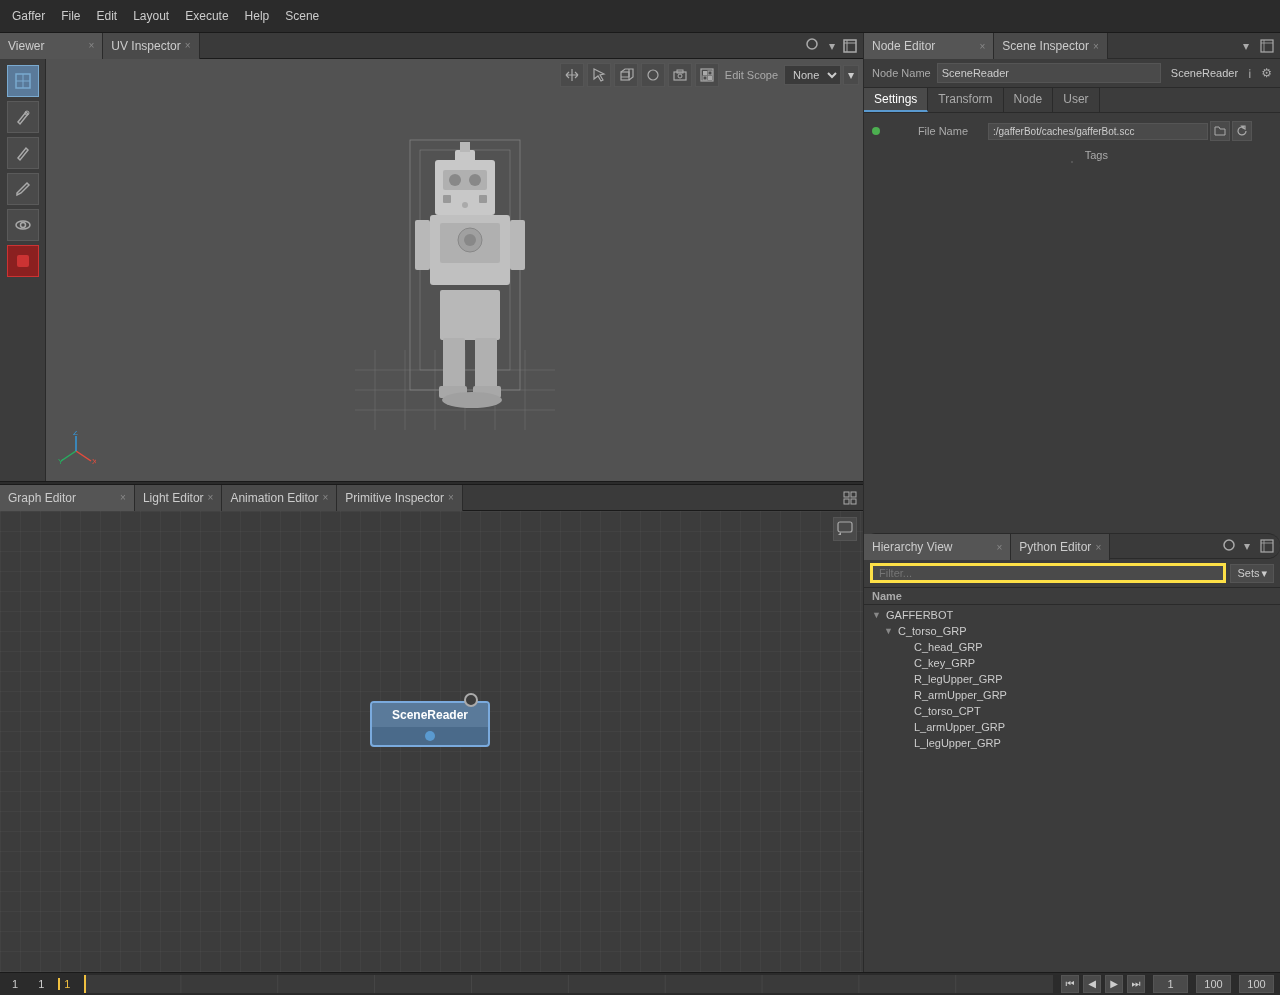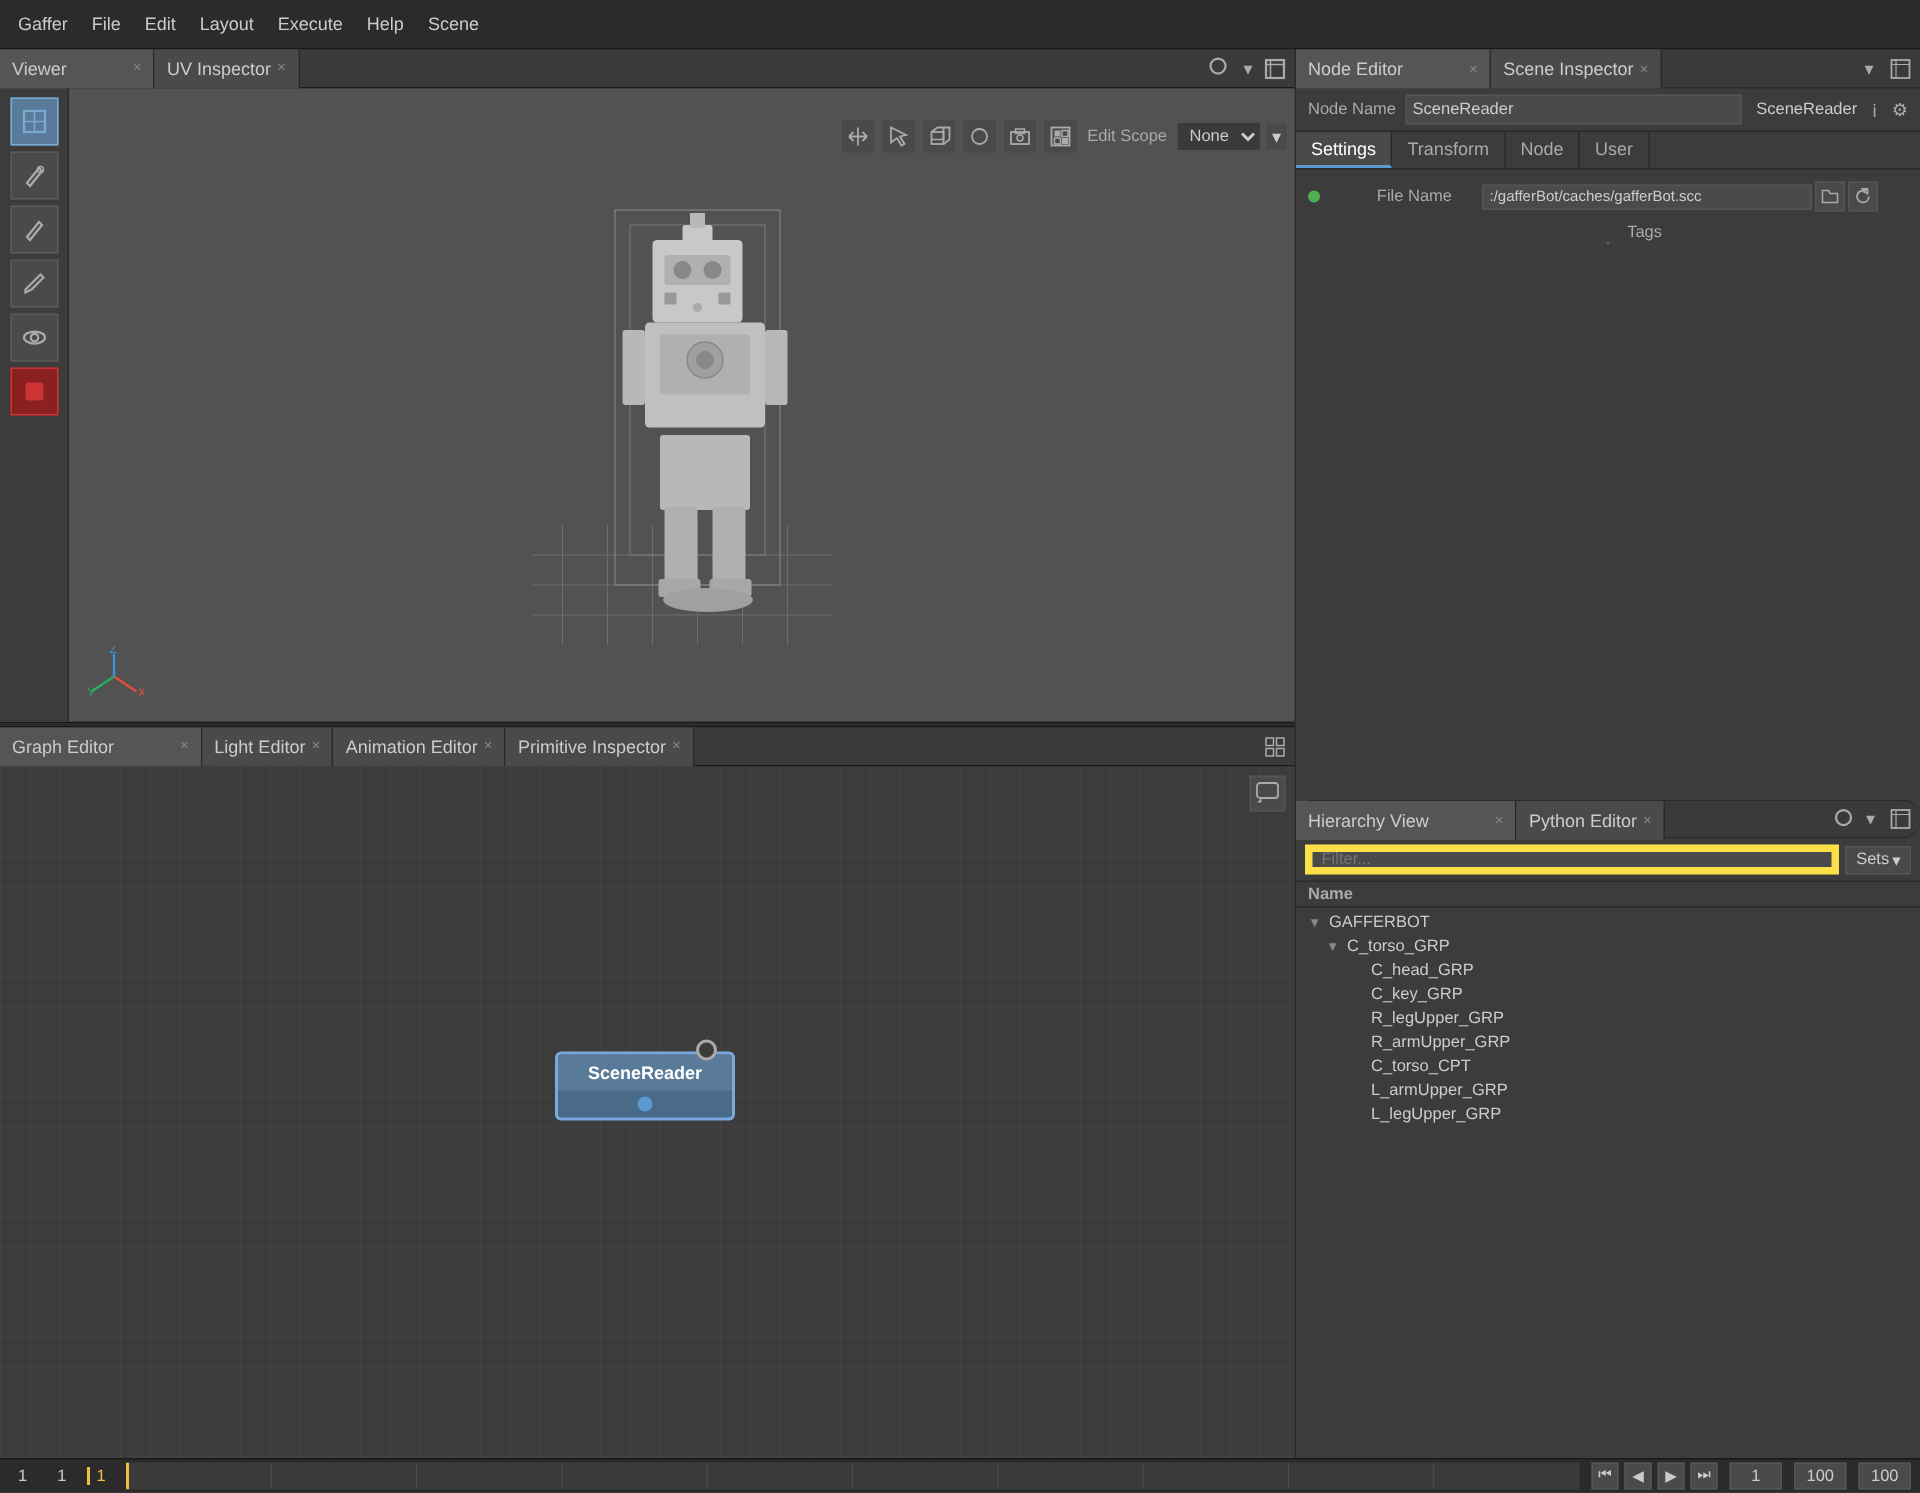--- a/index.html
+++ b/index.html
@@ -56,21 +56,21 @@
     .node-settings { padding: 8px; }
     .settings-row { display: flex; align-items: center; margin-bottom: 8px; }
     .settings-dot { width: 8px; height: 8px; border-radius: 50%; background: #4caf50; margin-right: 8px; flex-shrink: 0; }
     .settings-label { color: #aaa; font-size: 11px; width: 80px; text-align: right; margin-right: 20px; flex-shrink: 0; }
     .settings-value { color: #ccc; font-size: 11px; flex: 1; background: #4a4a4a; border: 1px solid #555; padding: 2px 4px; }
     .settings-icon-btn { width: 20px; height: 20px; background: #4a4a4a; border: 1px solid #555; display: flex; align-items: center; justify-content: center; cursor: pointer; color: #bbb; margin-left: 2px; font-size: 10px; }
     .tags-row { display: flex; align-items: center; flex-direction: column; }
     .tags-label { color: #aaa; font-size: 11px; width: 80px; text-align: right; margin-right: 8px; flex-shrink: 0; }
     .tags-input { flex: 1; background: #4a4a4a; border: 1px solid #555; height: 18px; }
     .hierarchy-filter { padding: 4px 6px; border-bottom: 1px solid #2a2a2a; display: flex; gap: 4px; align-items: center; }
-    .filter-input { flex: 1; background: #4a4a4a; border: 5px solid #fde047; color: #ccc; padding: 2px 6px; font-size: 11px; height: 20px; }
+    .filter-input { flex: 1; background: #4a4a4a; border: 3px solid #fde047; color: #ccc; padding: 2px 6px; font-size: 11px; height: 20px; }
     .sets-btn { background: #4a4a4a; border: 1px solid #555; color: #ccc; padding: 2px 6px; font-size: 11px; cursor: pointer; display: flex; align-items: center; gap: 2px; }
     .hierarchy-col-header { padding: 2px 8px; color: #aaa; font-size: 11px; font-weight: bold; border-bottom: 1px solid #2a2a2a; }
     .hierarchy-tree { flex: 1; overflow-y: auto; padding: 2px 0; }
     .tree-item { padding: 2px 8px; display: flex; align-items: center; gap: 4px; cursor: pointer; font-size: 11px; color: #ccc; }
     .tree-arrow { color: #888; font-size: 9px; width: 10px; }
     .tree-indent-1 { padding-left: 20px; }
     .tree-indent-2 { padding-left: 36px; }
 
     
     .status-bar { height: 24px; background: #2b2b2b; border-top: 1px solid #1a1a1a; display: flex; align-items: center; padding: 0 6px; gap: 8px; }
@@ -254,21 +254,21 @@
               <rect x="40" y="48" width="22" height="50" fill="#b0b0b0" rx="2"></rect>
 
               <rect x="4" y="96" width="28" height="12" fill="#a8a8a8" rx="2"></rect>
               <rect x="38" y="96" width="28" height="12" fill="#a8a8a8" rx="2"></rect>
 
               <ellipse cx="37" cy="110" rx="30" ry="8" fill="#a0a0a0"></ellipse>
             </g>
           </svg>
         </div>
 
-        <div style="position:absolute;top:20px;right:4px;display:flex;align-items:center;gap:6px;">
+        <div style="position:absolute;top:4px;right:4px;display:flex;align-items:center;gap:6px;">
 
           <div style="display:flex;gap:3px;align-items:center;">
             <div class="viewer-icon">
               <svg width="16" height="16" viewBox="0 0 16 16">
                   <path d="M2 8 L14 8 M8 2 L8 14 M2 8 L5 5 M2 8 L5 11 M14 8 L11 5 M14 8 L11 11" stroke="#aaa" stroke-width="1.2" fill="none"></path>
                 </svg>
             </div>
             <div class="viewer-icon">
               <svg width="16" height="16" viewBox="0 0 16 16">
                   <path d="M3 2 L3 12 L7 9 L10 14 L12 13 L9 8 L13 7 Z" fill="none" stroke="#aaa" stroke-width="1.2"></path>

